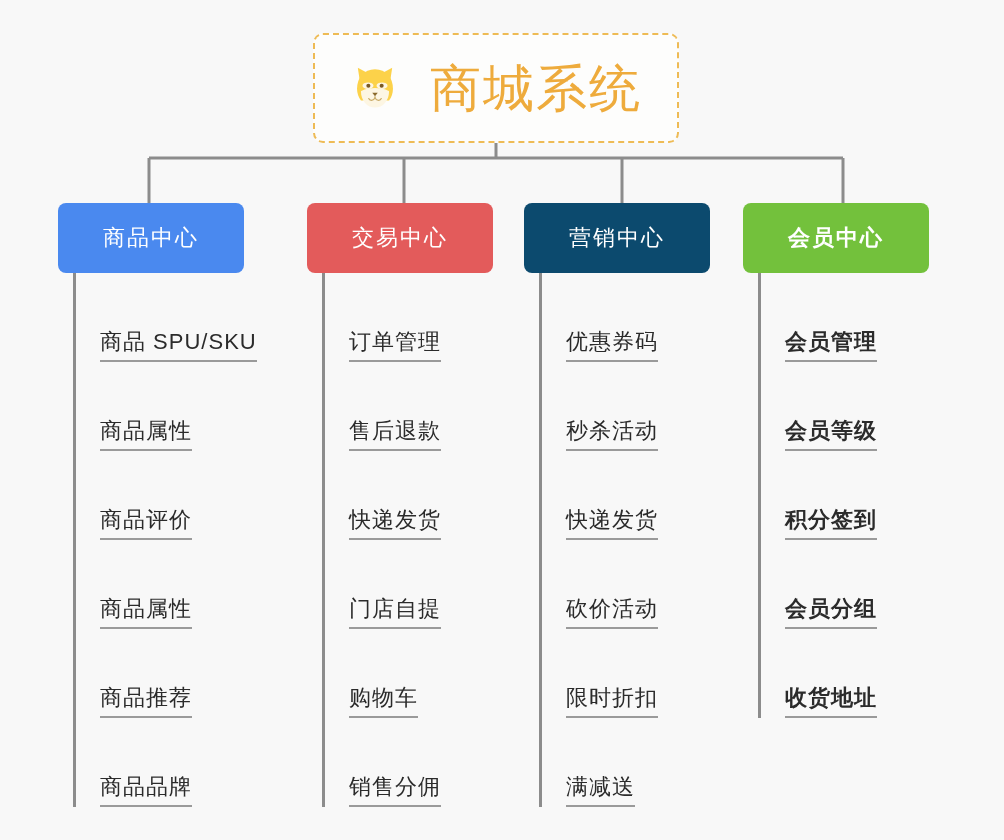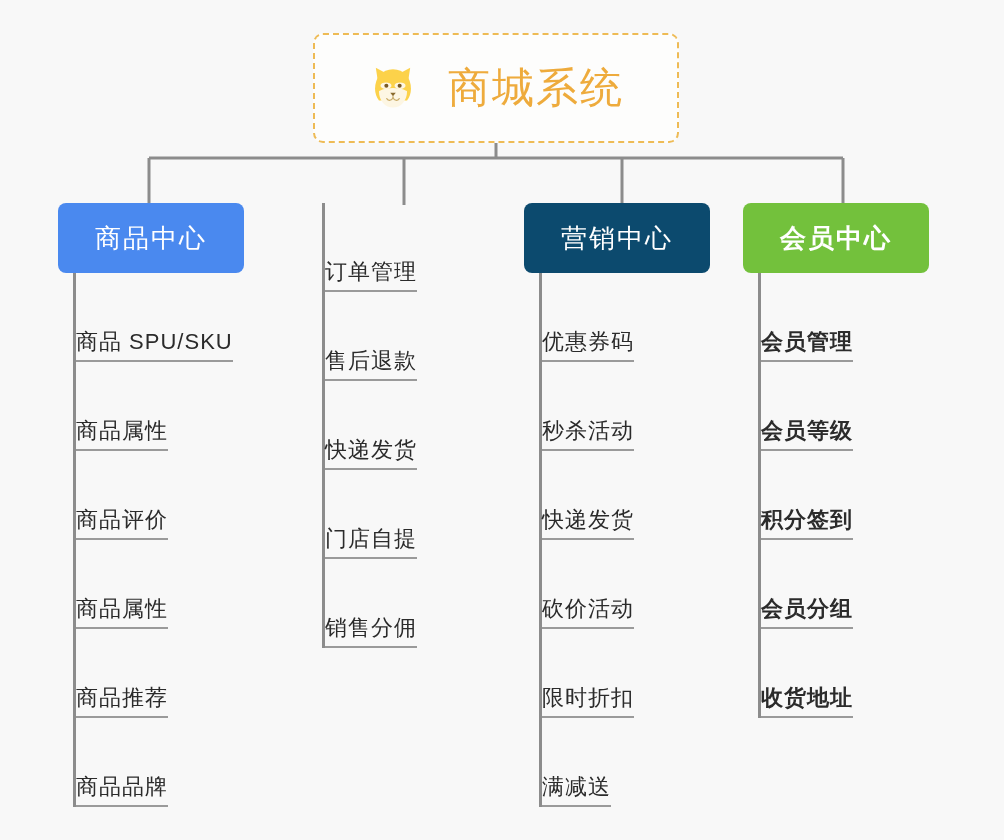--- a/index.html
+++ b/index.html
@@ -33,21 +33,21 @@
     justify-content: center;
     gap: 14px;
   }
   .root-icon {
     width: 50px;
     height: 50px;
     display: block;
     flex: 0 0 auto;
   }
   .root-title {
-    font-size: 42px;
+    font-size: 51px;
     color: #eeab3c;
     letter-spacing: 2px;
     line-height: 1;
     white-space: nowrap;
     margin-left: 16px;
   }
 
   
   .connectors {
     position: absolute;
@@ -74,21 +74,21 @@
   .col-3 { left: 715px; font-weight: bold; }
 
   .cat-header {
     width: 186px;
     height: 70px;
     border-radius: 8px;
     display: flex;
     align-items: center;
     justify-content: center;
     color: #ffffff;
-    font-size: 26px;
+    font-size: 22px;
     letter-spacing: 2px;
     margin-left: 0px;
   }
   .col-1 .cat-header { margin-left: 30px; }
   .col-2 .cat-header { margin-left: 28px; }
   .col-3 .cat-header { margin-left: 28px; }
 
   
   .items {
     position: relative;
@@ -99,20 +99,21 @@
   }
   .col-1 .items { margin-left: 45px; }
   .col-2 .items { margin-left: 43px; }
   .col-3 .items { margin-left: 43px; }
 
   .item {
     position: relative;
     height: 89px;
     display: flex;
     align-items: flex-end;
+    padding-left: 24px;
   }
   .item-label {
     display: inline-block;
     font-size: 22px;
     color: #2b2b2b;
     letter-spacing: 1px;
     line-height: 1.15;
     padding-bottom: 6px;
     border-bottom: 2px solid #9a9a9a;
     white-space: nowrap;
@@ -182,32 +183,38 @@
         <div class="item">
             <span class="item-label">商品推荐</span>
           </div>
         <div class="item">
             <span class="item-label">商品品牌</span>
           </div>
       </div>
     </div>
 
     <div class="column col-1">
+      <div class="cat-header" style="background:#e35b5b">
+        <span>交易中心</span>
+      </div>
       <div class="items">
         <div class="item">
             <span class="item-label">订单管理</span>
           </div>
         <div class="item">
             <span class="item-label">售后退款</span>
           </div>
         <div class="item">
             <span class="item-label">快递发货</span>
           </div>
         <div class="item">
             <span class="item-label">门店自提</span>
+          </div>
+        <div class="item">
+            <span class="item-label">购物车</span>
           </div>
         <div class="item">
             <span class="item-label">销售分佣</span>
           </div>
       </div>
     </div>
 
     <div class="column col-2">
       <div class="cat-header" style="background:#0c4a6e">
         <span>营销中心</span>

